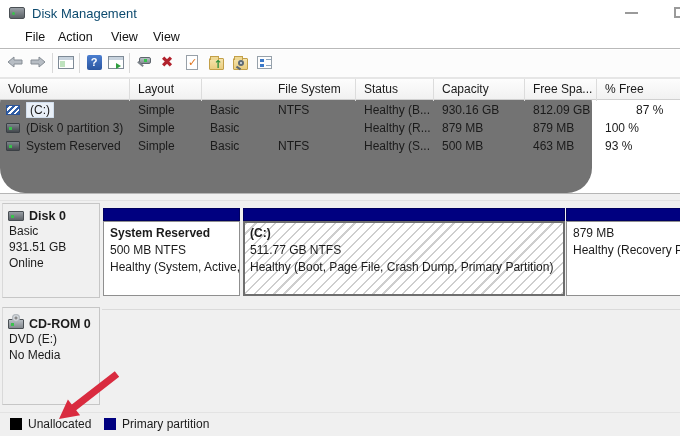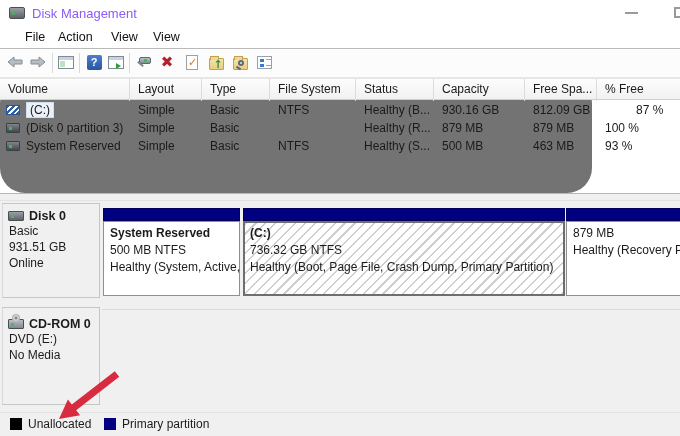--- a/index.html
+++ b/index.html
@@ -6,21 +6,21 @@
   html,body { width:680px; height:436px; overflow:hidden; background:#fff;
     font-family:"Liberation Sans","DejaVu Sans",sans-serif; font-size:12px; color:#1b1b1b; }
   .stage { position:relative; width:680px; height:436px; overflow:hidden; background:#fff; }
 
   
   .titlebar { position:absolute; left:0; top:0; width:680px; height:26px; background:#fff; }
   .app-icon { position:absolute; left:9px; top:7px; width:16px; height:12px;
     background:linear-gradient(#9aa0a6,#5d6368); border:1px solid #4a4f54; border-radius:2px; }
   .app-icon::after { content:""; position:absolute; left:2px; top:4px; width:3px; height:3px;
     background:#39c24d; border-radius:50%; }
-  .title-text { position:absolute; left:32px; top:6px; font-size:13px; color:#8b5cf6; }
+  .title-text { position:absolute; left:32px; top:6px; font-size:13px; color:#0c4a6e; }
   .btn-min { position:absolute; left:625px; top:12px; width:13px; height:2px; background:#9a9a9a; }
   .btn-max { position:absolute; left:674px; top:7px; width:12px; height:11px; border:2px solid #9a9a9a; background:#fff; }
 
   
   .menubar { position:absolute; left:0; top:26px; width:680px; height:23px; background:#fff;
     border-bottom:1px solid #b9b9b9; }
   .menu-item { position:absolute; top:4px; font-size:12.5px; color:#111; cursor:default;margin-left:16px; }
 
   
   .toolbar { position:absolute; left:0; top:50px; width:680px; height:28px; background:#fcfcfc;
@@ -196,21 +196,20 @@
           <i class="r2"></i>
           <b class="r2"></b>
         </div>
     </div>
   </div>
 
   <div class="listview">
     <div class="lv-header">
       <div class="lv-col" style="left:0;width:130px">Volume</div>
       <div class="lv-col" style="left:130px;width:72px">Layout</div>
-      <div class="lv-col" style="left:202px;width:68px">Type</div>
       <div class="lv-col" style="left:270px;width:86px">File System</div>
       <div class="lv-col" style="left:356px;width:78px">Status</div>
       <div class="lv-col" style="left:434px;width:91px">Capacity</div>
       <div class="lv-col" style="left:525px;width:72px">Free Spa...</div>
       <div class="lv-col" style="left:597px;width:83px;border-right:none">% Free</div>
     </div>
 
     <div class="lv-row" style="top:23px">
       <div class="lv-cell vol-cell" style="left:0;width:130px">
         <span class="vol-ico hatched"></span>
@@ -273,21 +272,21 @@
           <div class="p-label">System Reserved</div>
           <div>500 MB NTFS</div>
           <div>Healthy (System, Active,</div>
         </div>
       </div>
 
       <div class="partition" style="left:241px;width:322px">
         <div class="p-bar"></div>
         <div class="p-body hatched">
           <div class="p-label">(C:)</div>
-          <div>736.32 GB NTFS</div>
+          <div>511.77 GB NTFS</div>
           <div>Healthy (Boot, Page File, Crash Dump, Primary Partition)</div>
         </div>
       </div>
 
       <div class="partition" style="left:564px;width:128px">
         <div class="p-bar"></div>
         <div class="p-body">
           <div class="p-label"></div>
           <div>879 MB</div>
           <div>Healthy (Recovery P</div>

